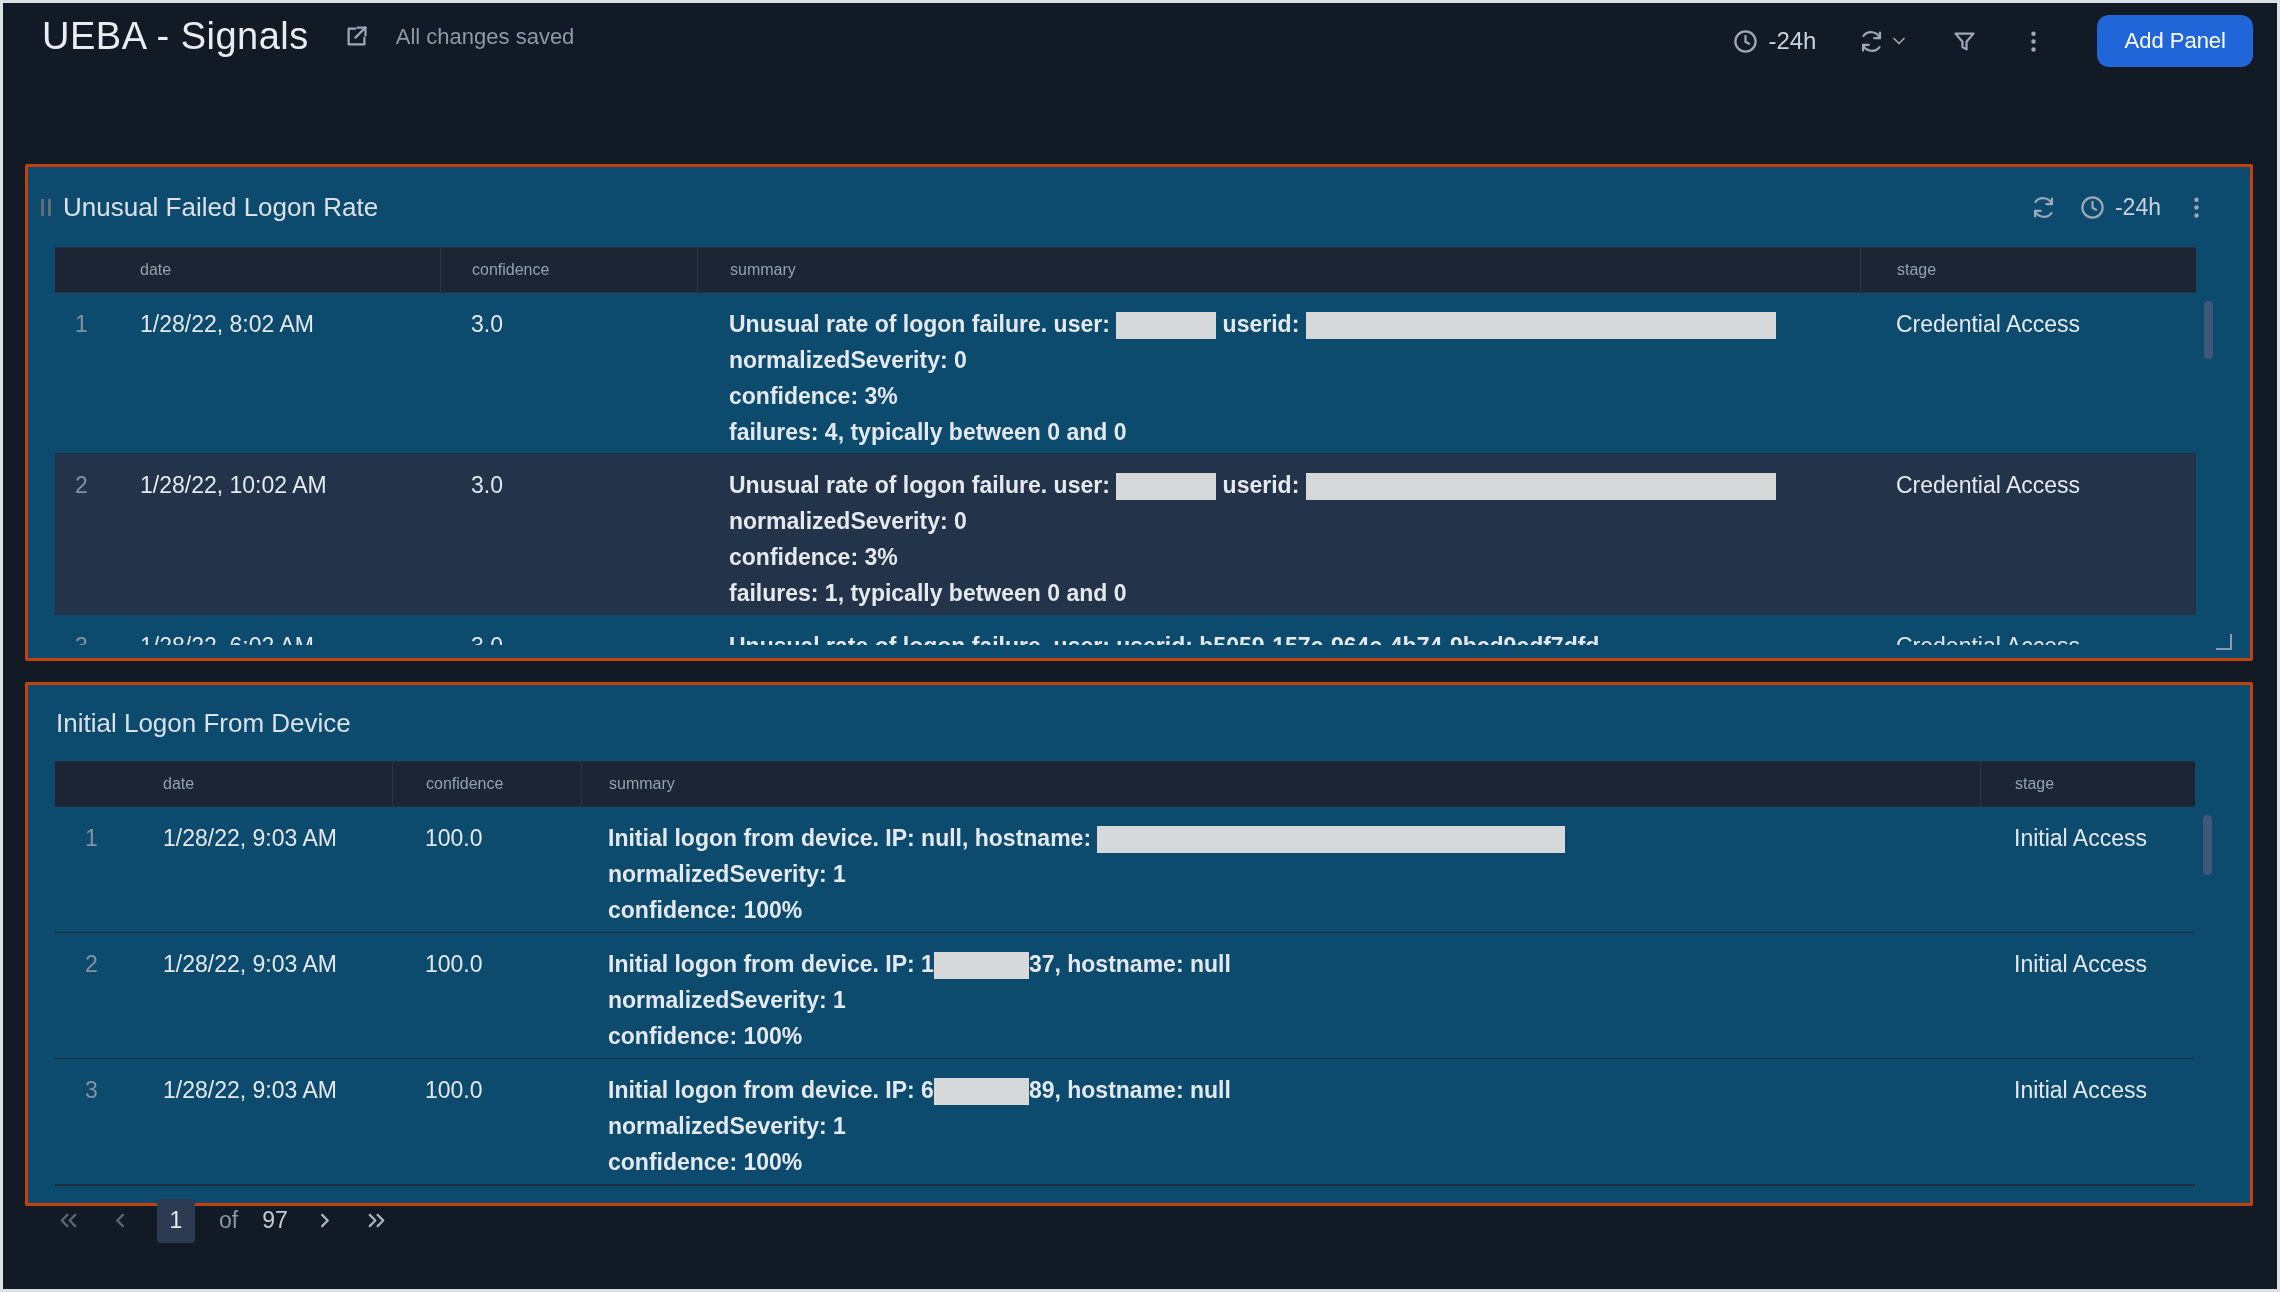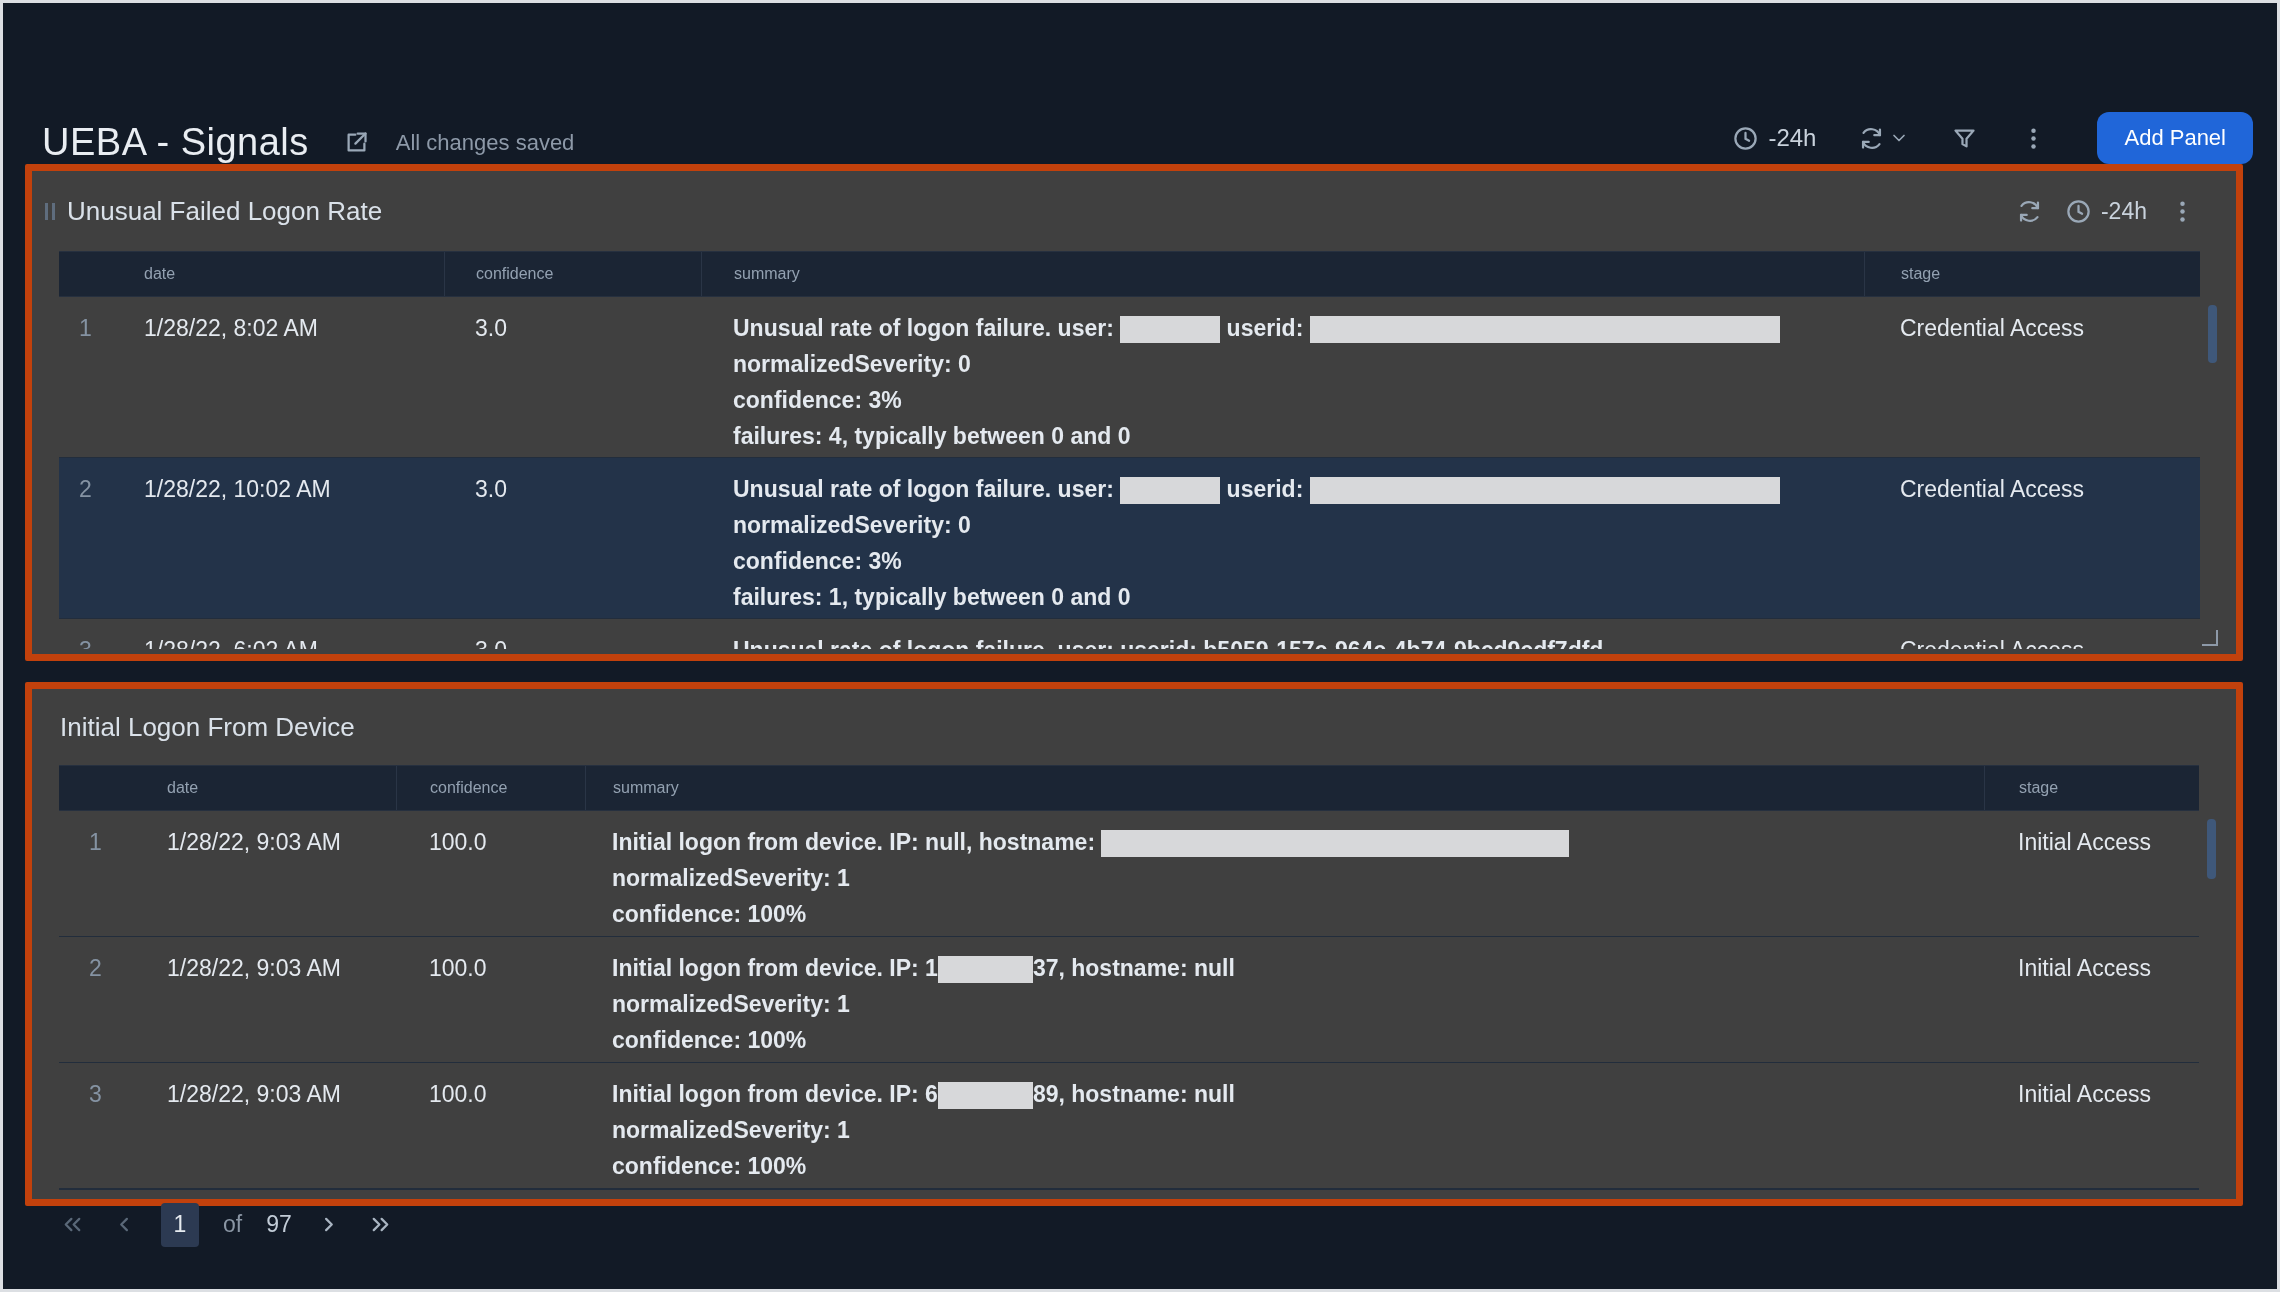--- a/index.html
+++ b/index.html
@@ -2,40 +2,40 @@
 <html><head>
 <meta charset="utf-8">
 <style>
   * { box-sizing: border-box; margin: 0; padding: 0; }
   html,body { width:2280px; height:1292px; background:#ffffff; overflow:hidden;
               font-family:"Liberation Sans", sans-serif; }
   .screen { position:relative; width:2280px; height:1292px;
             border:3px solid #dcdfe3; background:#121a26; overflow:hidden; }
 
   
-  .app-header { height:161px; display:flex; align-items:flex-end;
-                padding:0 24px 0 39px; }
+  .app-header { height:161px; display:flex; align-items:flex-start;
+                padding:12px 24px 0 39px; }
   .app-header .left { display:flex; align-items:center; flex:1; min-width:0; }
   .page-title { font-size:38px; font-weight:400; color:#e9edf2; letter-spacing:0.5px; }
   .share-btn { margin-left:34px; color:#9aa8b7; display:flex; cursor:pointer; }
   .save-status { margin-left:26px; font-size:22px; color:#8d99a8; }
   .app-header .right { display:flex; align-items:center; }
   .icon { display:block; }
   .icon-24 { width:27px; height:27px; }
   .icon-18 { width:20px; height:20px; }
   .ctrl { color:#9aa8b7; display:flex; align-items:center; cursor:pointer; }
   .timerange { display:flex; align-items:center; gap:9px; color:#c9d2dc; font-size:24px; }
   .gap40 { margin-left:42px; } .gap4 { margin-left:4px; }
   .add-panel-btn { margin-left:50px; height:52px; padding:0 27px; background:#2066d9;
                    border:none; border-radius:12px; color:#ffffff; font-size:22px;
                    font-family:"Liberation Sans",sans-serif; cursor:pointer; }
 
   
-  .panel { position:relative; margin:0 34px 0 22px; background:#404040;
-           border:7px solid #c2410c; border-radius:2px; }
+  .panel { position:relative; margin:0 24px 0 22px; background:#0c4a6e;
+           border:3px solid #c2410c; border-radius:2px; }
   .panel-1 { height:497px; }
   .panel-2 { height:524px; margin-top:21px; }
   .panel-header { display:flex; align-items:center; padding:0 40px 0 13px; }
   .panel-1 .panel-header { height:80px; }
   .panel-2 .panel-header { height:76px; padding-left:28px; }
   .drag-handle { display:flex; gap:4px; margin-right:12px; cursor:grab; }
   .drag-handle i { display:block; width:3px; height:17px; background:#5f6d7e; }
   .panel-title { font-size:26px; font-weight:400; color:#dae1e9; flex:1; min-width:0; }
   .panel-controls { display:flex; align-items:center; gap:22px; }
   .panel-controls .timerange { font-size:23px; }

